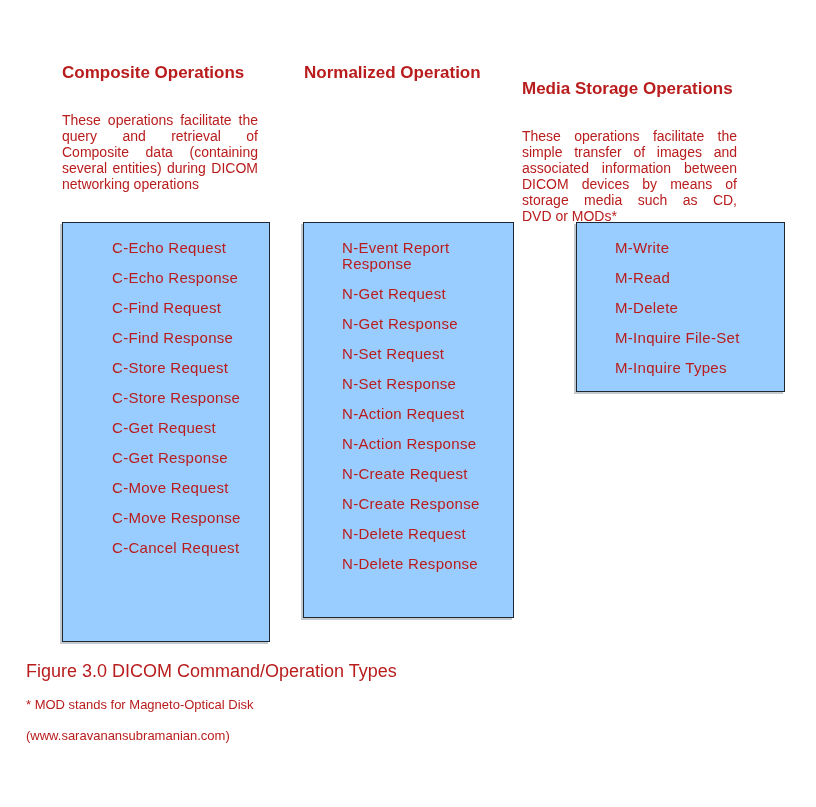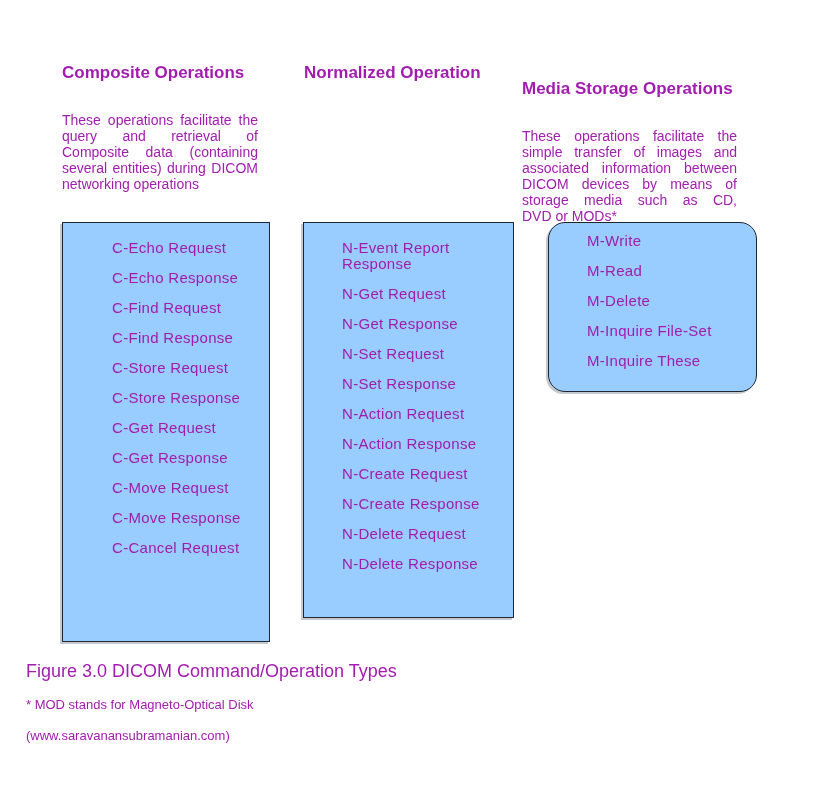--- a/index.html
+++ b/index.html
@@ -44,21 +44,21 @@
   }
   .op-box {
     position: absolute;
     top: 222px;
     background: var(--box-fill, #99CCFF);
     border: 1px solid var(--box-border, #1F2733);
     box-shadow: -2px 2px 0 rgba(150,158,168,0.55);
   }
   .op-box-1 { left: 62px;  width: 208px; height: 420px; padding: 17px 4px 0 49px; }
   .op-box-2 { left: 303px; width: 211px; height: 396px; padding: 17px 4px 0 38px; }
-  .op-box-3 { left: 548px; width: 209px; height: 170px; padding: 10px 4px 0 38px; border-radius: 17px; }
+  .op-box-3 { left: 576px; width: 209px; height: 170px; padding: 17px 4px 0 38px; }
   .op-item {
     font-size: 15px;
     letter-spacing: 0.3px;
     line-height: 16px;
     margin-bottom: 14px;
     white-space: pre-line;
   }
   .caption-area {
     position: absolute;
     left: 26px;
@@ -77,21 +77,21 @@
   }
   .figure-attribution {
     top: 728px;
     font-size: 13px;
     line-height: 16px;
   }
 </style>
 </head>
 <body>
 
-<div class="page" style="--page-bg: #FFFFFF; --box-fill: #99CCFF; --box-border: #1F2733; color: #a21caf; text-decoration: underline;">
+<div class="page" style="--page-bg: #FFFFFF; --box-fill: #99CCFF; --box-border: #1F2733; color: #b91c1c; text-decoration: underline;">
 
   <div class="column col-1">
     <div class="col-title">Composite Operations</div>
     <div class="col-desc">
         <div class="desc-line">These operations facilitate the</div>
         <div class="desc-line">query and retrieval of</div>
         <div class="desc-line">Composite data (containing</div>
         <div class="desc-line">several entities) during DICOM</div>
         <div class="desc-line desc-line-last">networking operations</div>
       </div>
@@ -140,21 +140,21 @@
       <div class="op-item">N-Create Response</div>
       <div class="op-item">N-Delete Request</div>
       <div class="op-item">N-Delete Response</div>
     </div>
 
   <div class="op-box op-box-3">
       <div class="op-item">M-Write</div>
       <div class="op-item">M-Read</div>
       <div class="op-item">M-Delete</div>
       <div class="op-item">M-Inquire File-Set</div>
-      <div class="op-item">M-Inquire These</div>
+      <div class="op-item">M-Inquire Types</div>
     </div>
 
   <div class="caption-area figure-title">Figure 3.0 DICOM Command/Operation Types</div>
 
   <div class="caption-area figure-footnote">* MOD stands for Magneto-Optical Disk</div>
 
   <div class="caption-area figure-attribution">(www.saravanansubramanian.com)</div>
 
 </div>
 

